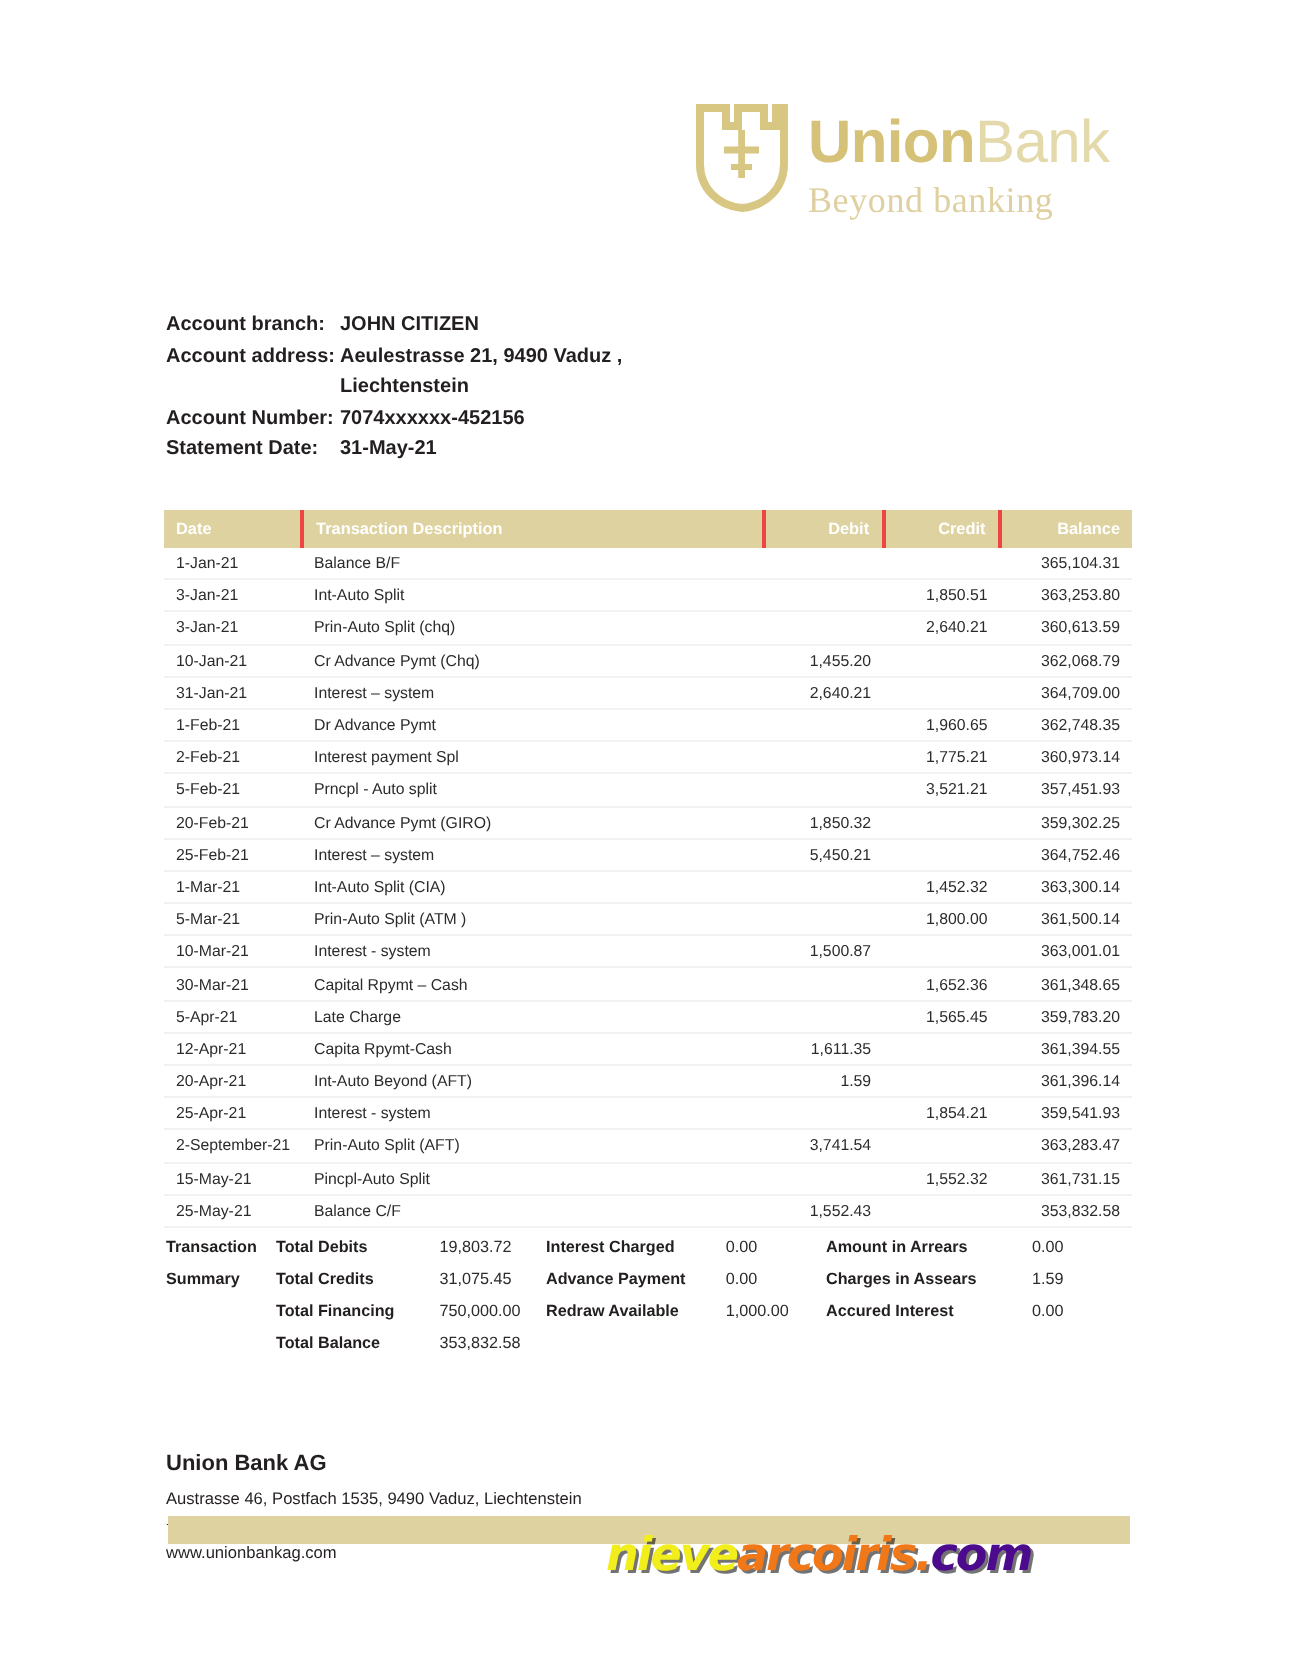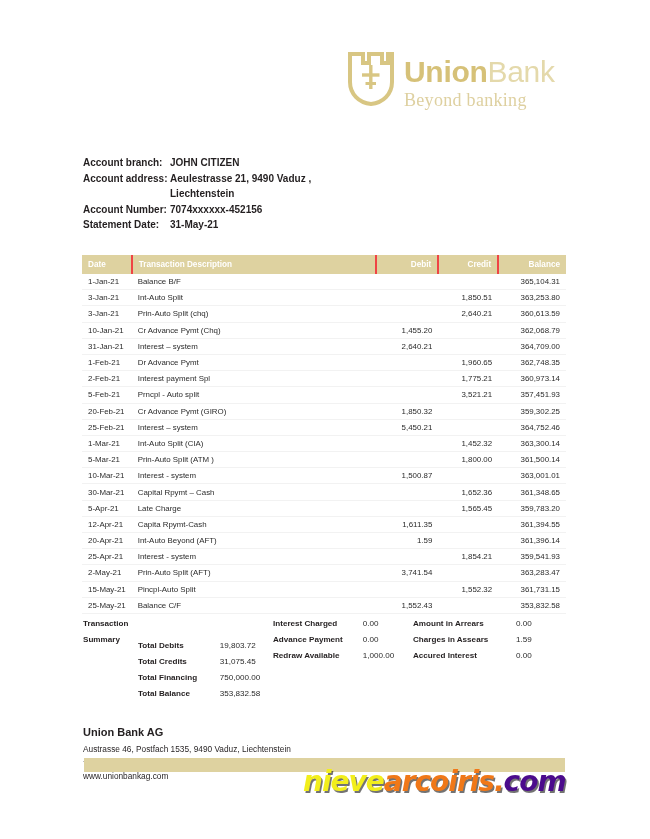--- a/index.html
+++ b/index.html
@@ -113,21 +113,21 @@
   .sum-title {
     width: 55px;
     font-weight: bold;
     line-height: 16px;
   }
   .sum-group { line-height: 16px; }
   .sum-group table { border-collapse: collapse; }
   .sum-group td { padding: 0; white-space: nowrap; vertical-align: top; }
   .sum-group td.k { font-weight: bold; padding-right: 8px; }
   .sum-group td.v { color: #2b2b2b; }
-  .g1 { width: 135px; margin-top: 22px; }
+  .g1 { width: 135px; }
   .g1 td.k { width: 78px; }
   .g1 td.v { width: 57px; }
   .g2 { width: 140px; }
   .g2 td.k { width: 85px; }
   .g2 td.v { width: 55px; }
   .g3 { width: 150px; }
   .g3 td.k { width: 95px; }
 
   
   .footer {
@@ -152,21 +152,21 @@
     height: 14px;
     background: #ded2a0;
   }
   .watermark {
     position: absolute;
     left: 303px;
     top: 765px;
     font-family: "DejaVu Sans", sans-serif;
     font-weight: bold;
     font-style: italic;
-    font-size: 28px;
+    font-size: 23px;
     letter-spacing: -1px;
     white-space: nowrap;
     text-shadow: 1.5px 1.5px 0 rgba(0,0,0,0.55);
     text-align: center;
   }
   .wm-a { color: #f2ee1c; }
   .wm-b { color: #f07818; }
   .wm-c { color: #4b0b8c; }
 </style>
 </head>
@@ -350,21 +350,21 @@
         <td class="num">361,396.14</td>
       </tr>
       <tr>
         <td>25-Apr-21</td>
         <td>Interest - system</td>
         <td class="num"></td>
         <td class="num">1,854.21</td>
         <td class="num">359,541.93</td>
       </tr>
       <tr>
-        <td>2-May-21</td>
+        <td>2-September-21</td>
         <td>Prin-Auto Split (AFT)</td>
         <td class="num">3,741.54</td>
         <td class="num"></td>
         <td class="num">363,283.47</td>
       </tr>
       <tr>
         <td>15-May-21</td>
         <td>Pincpl-Auto Split</td>
         <td class="num"></td>
         <td class="num">1,552.32</td>

